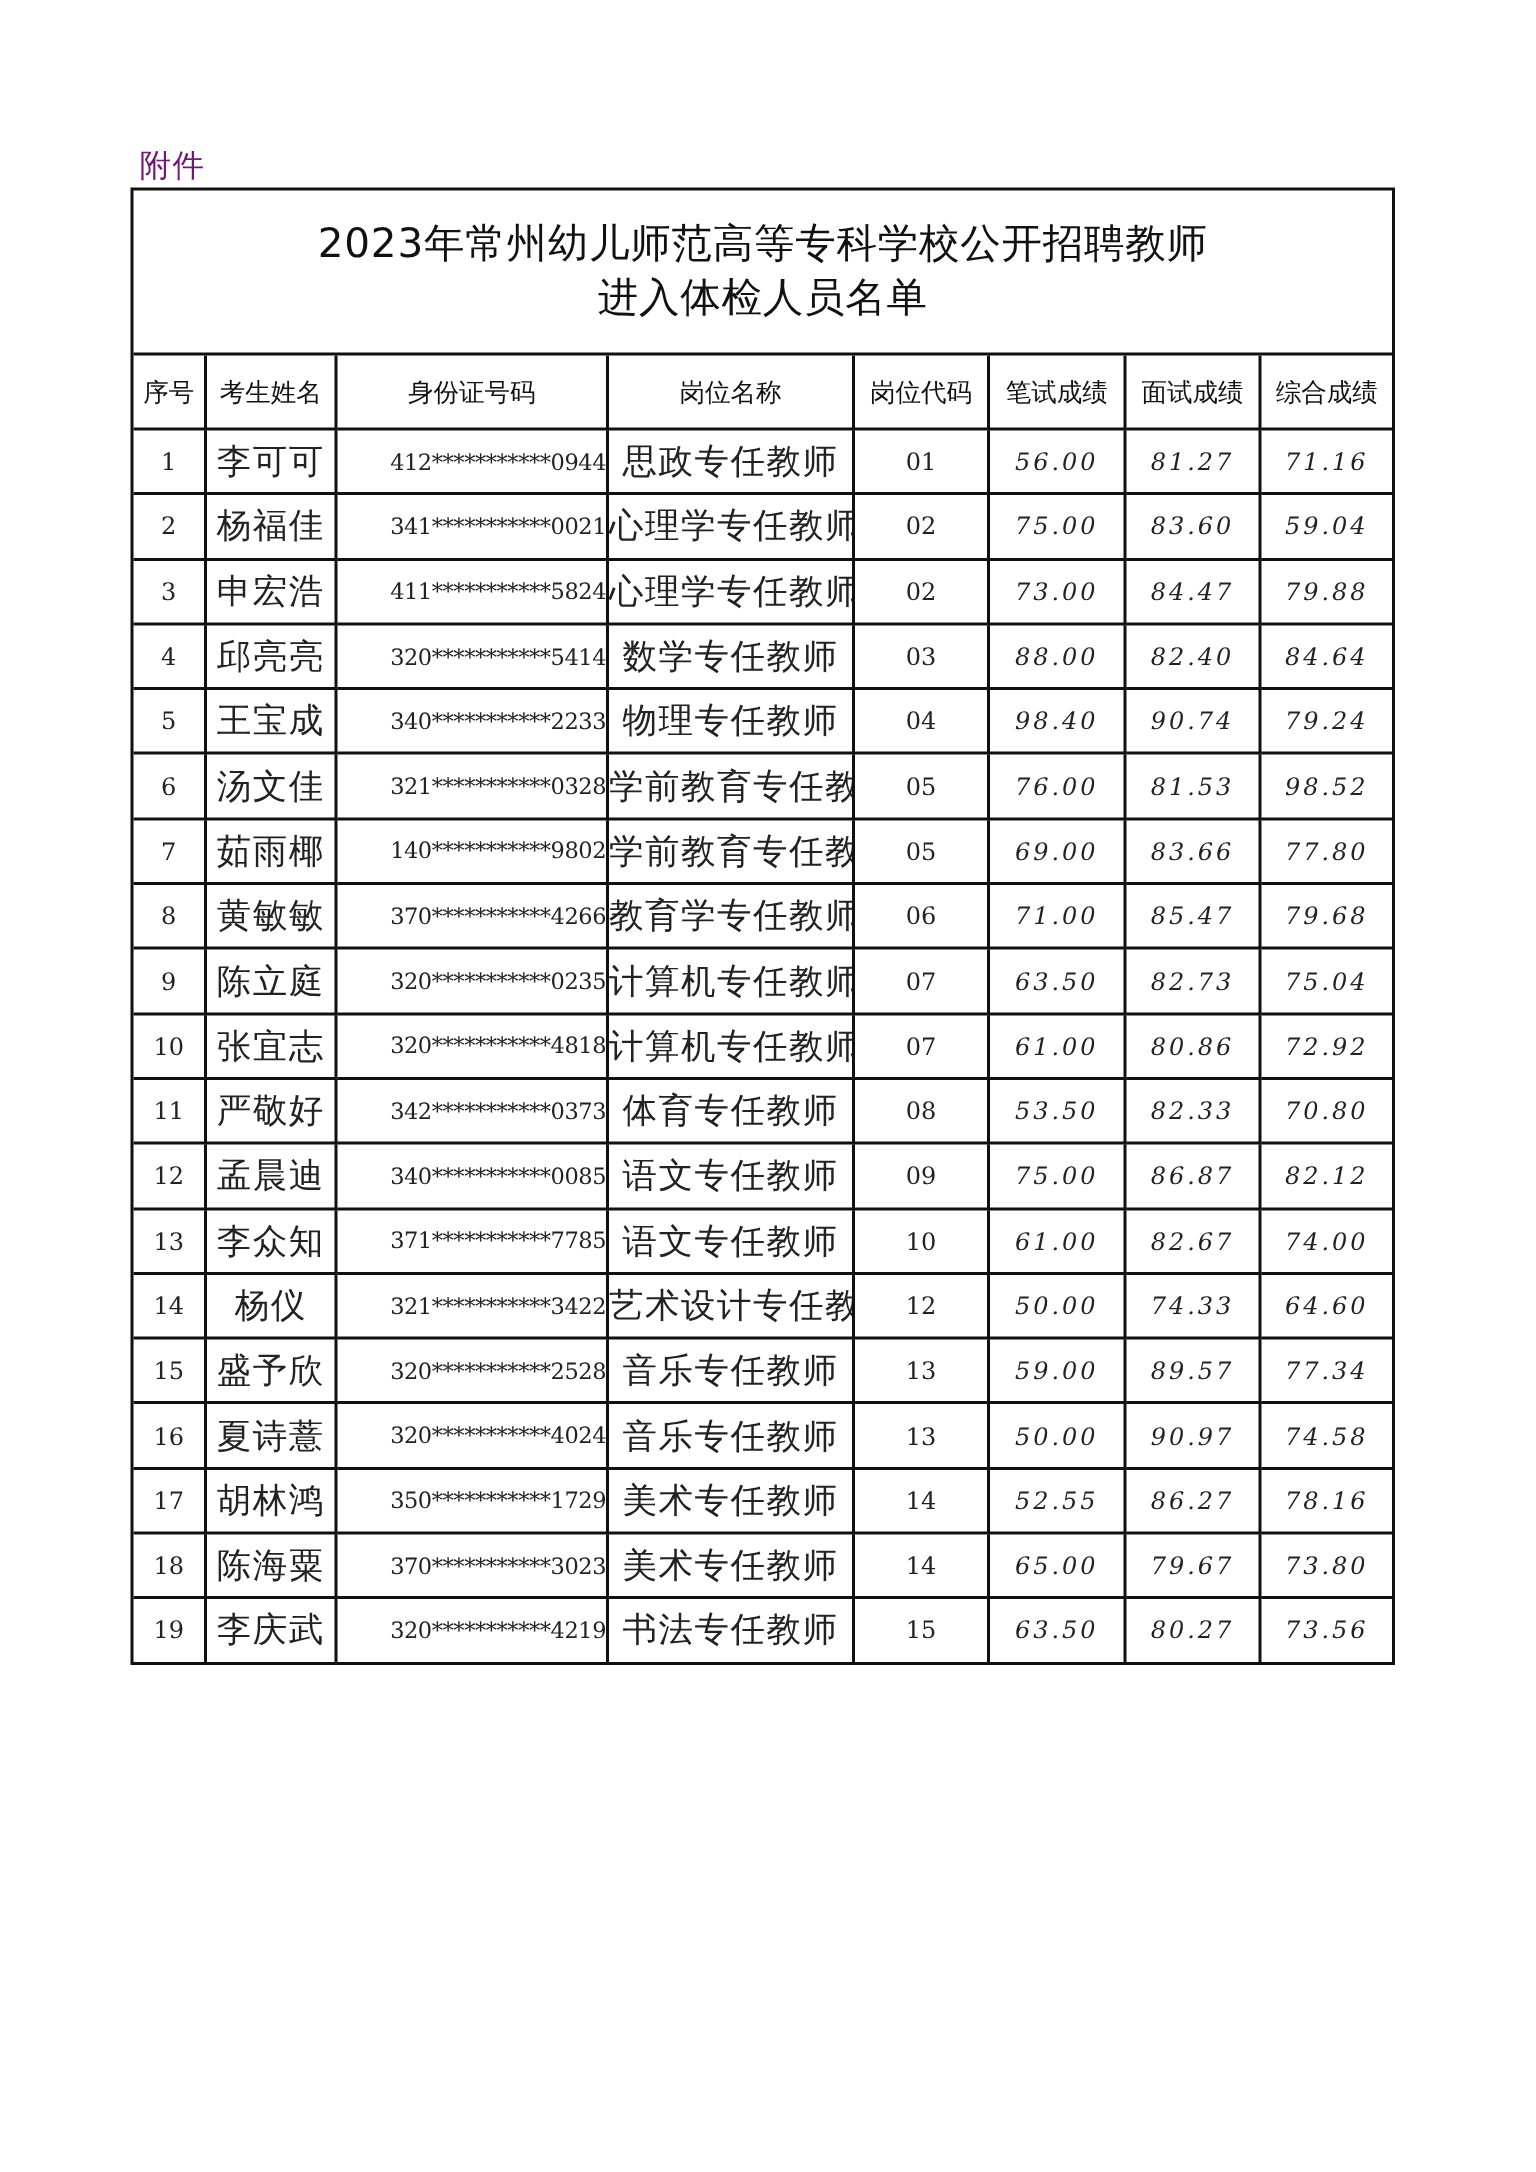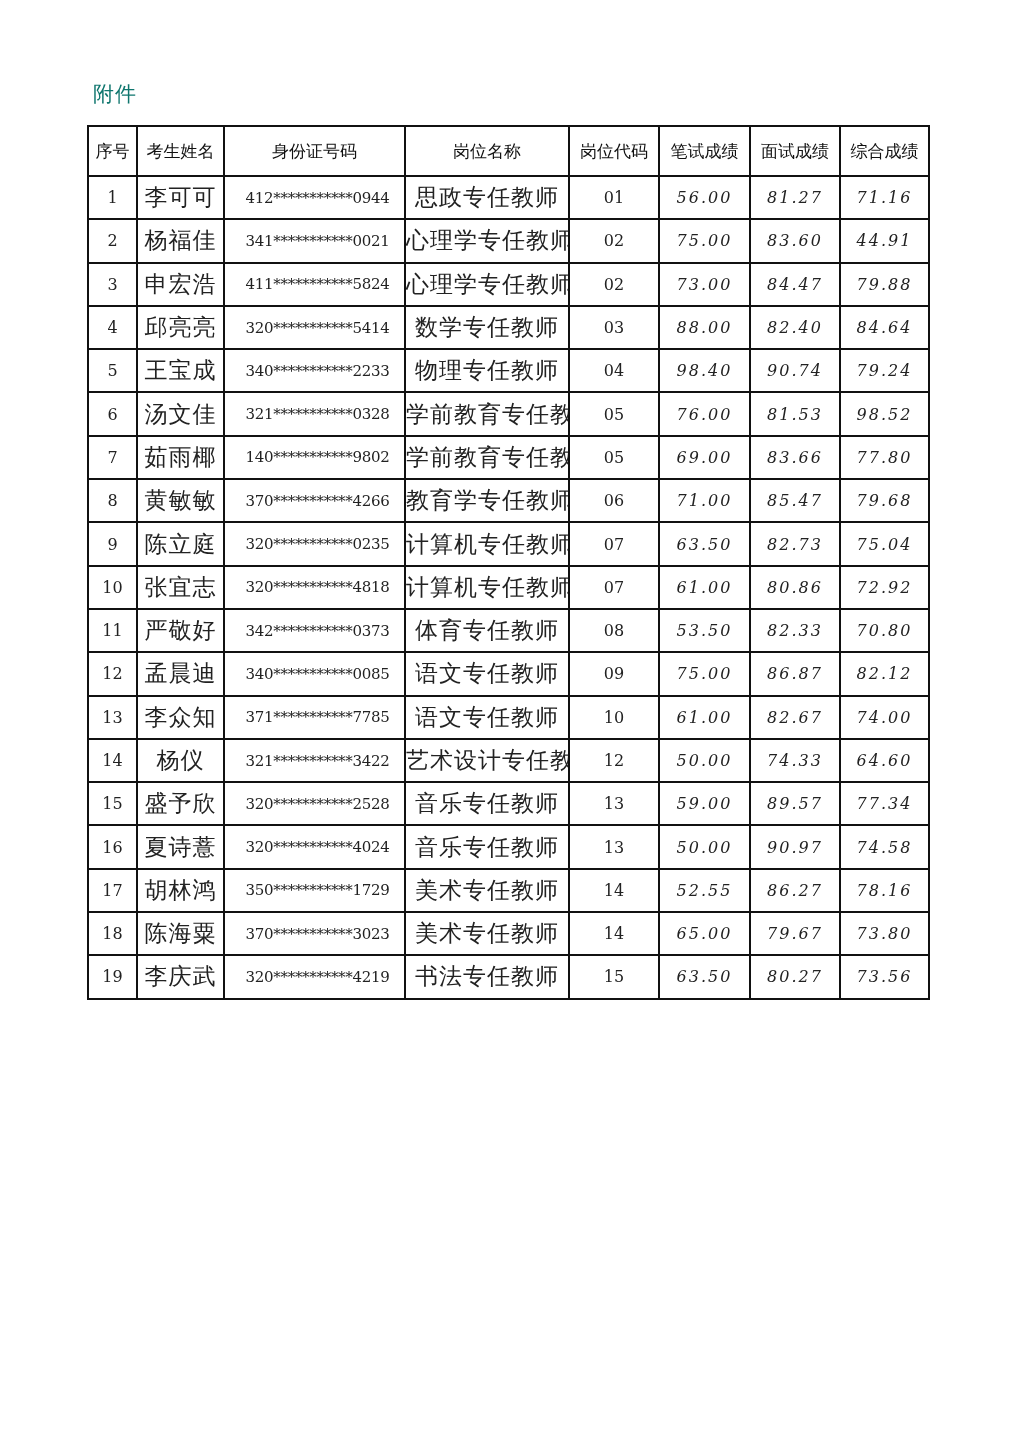--- a/index.html
+++ b/index.html
@@ -1,43 +1,47 @@
 <!DOCTYPE html>
 <html><head>
 <meta charset="utf-8">
 <style>
   html, body { margin: 0; padding: 0; background: #ffffff; }
   body { width: 1024px; height: 1448px; position: relative; overflow: hidden;
          font-family: "DejaVu Serif", "Liberation Serif", serif; color: #1a1a1a; }
-  .attachment { position: absolute; left: 93px; top: 80px; font-size: 21px;
-                font-family: "DejaVu Sans", sans-serif; color: #0f766e; letter-spacing: 1px; }
+  .attachment { position: absolute; left: 93px; top: 96px; font-size: 21px;
+                font-family: "DejaVu Sans", sans-serif; color: #701a75; letter-spacing: 1px; }
   .sheet { position: absolute; left: 87px; top: 125px; width: 843px;
            border: 2px solid #111; box-sizing: border-box; }
   .title-box { height: 108px; border-bottom: 2px solid #111; display: flex;
                flex-direction: column; align-items: center; justify-content: center; }
   .title-line { font-family: "DejaVu Sans", sans-serif; font-size: 27px; line-height: 36px;
                 color: #111; letter-spacing: 0.5px; }
   table { border-collapse: collapse; width: 100%; table-layout: fixed; border-radius: 24px; }
   th, td { border: 2px solid #111; text-align: center; padding: 0; overflow: hidden; white-space: nowrap; }
   tr > :first-child { border-left: none; }
   tr > :last-child { border-right: none; }
   thead tr th { border-top: none; height: 48px; font-family: "DejaVu Sans", sans-serif;
                 font-size: 17px; font-weight: normal; color: #111; }
   tbody td { height: 41.3px; font-size: 16px; color: #222; }
   tbody tr:last-child td { border-bottom: none; }
   td.cjk { font-family: "DejaVu Sans", sans-serif; font-size: 23px; letter-spacing: 1px; }
-  td.idno { font-size: 15px; letter-spacing: -0.3px; text-align: center; padding-left: 6px; }
+  td.idno { font-size: 15px; letter-spacing: -0.3px; text-align: right; padding-left: 6px; }
   td.num { letter-spacing: 2px; font-style: italic; }
 </style>
 </head>
 <body>
 
 <div class="attachment">附件</div>
 
 <div class="sheet">
+  <div class="title-box">
+    <div class="title-line">2023年常州幼儿师范高等专科学校公开招聘教师</div>
+    <div class="title-line">进入体检人员名单</div>
+  </div>
   <table>
     <colgroup>
       <col style="width:48px">
         <col style="width:87px">
         <col style="width:181px">
         <col style="width:164px">
       <col style="width:90px">
         <col style="width:91px">
         <col style="width:90px">
         <col style="width:88px">
@@ -66,21 +70,21 @@
           <td class="num">71.16</td>
         </tr>
         <tr>
           <td>2</td>
           <td class="cjk">杨福佳</td>
           <td class="idno">341***********0021</td>
           <td class="cjk">心理学专任教师</td>
           <td>02</td>
           <td class="num">75.00</td>
           <td class="num">83.60</td>
-          <td class="num">44.91</td>
+          <td class="num">59.04</td>
         </tr>
         <tr>
           <td>3</td>
           <td class="cjk">申宏浩</td>
           <td class="idno">411***********5824</td>
           <td class="cjk">心理学专任教师</td>
           <td>02</td>
           <td class="num">73.00</td>
           <td class="num">84.47</td>
           <td class="num">79.88</td>

